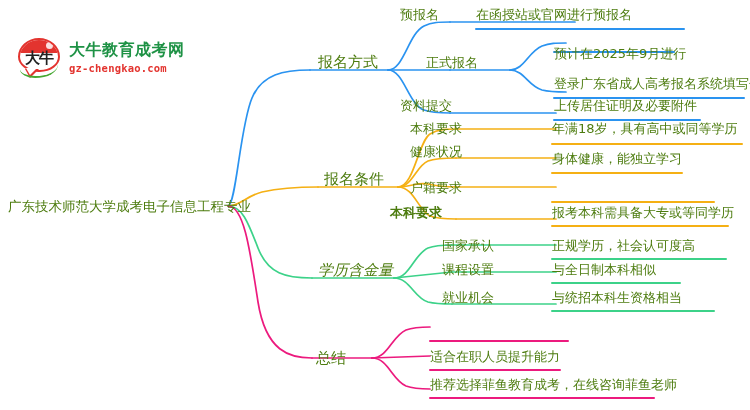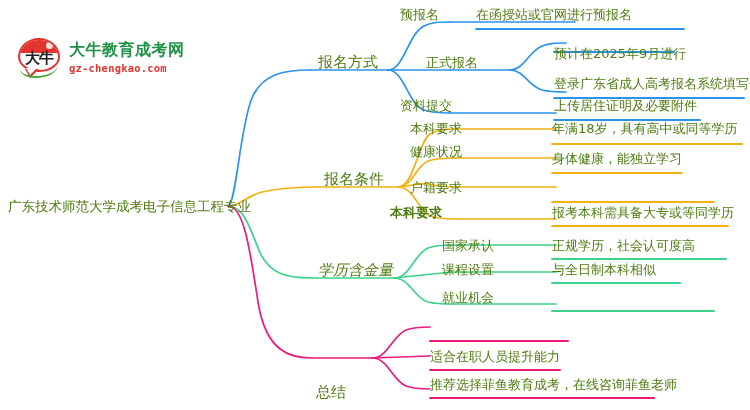--- a/index.html
+++ b/index.html
@@ -164,19 +164,20 @@
 
   <div class="node lvl1" style="left:318px;top:263px;font-style:italic;">学历含金量</div>
 
   <div class="node lvl2" style="left:442px;top:238px;">国家承认</div>
   <div class="node lvl3" style="left:552px;top:238px;">正规学历，社会认可度高</div>
 
   <div class="node lvl2" style="left:442px;top:262px;">课程设置</div>
   <div class="node lvl3" style="left:552px;top:262px;">与全日制本科相似</div>
 
   <div class="node lvl2" style="left:442px;top:290px;">就业机会</div>
+  <div class="node lvl3" style="left:552px;top:290px;">与统招本科生资格相当</div>
 
-  <div class="node lvl1" style="left:316px;top:351px;margin-top:34px;">总结</div>
+  <div class="node lvl1" style="left:316px;top:351px;">总结</div>
 
   <div class="node lvl2" style="left:430px;top:377px;">推荐选择菲鱼教育成考，在线咨询菲鱼老师</div>
   <div class="node lvl2" style="left:430px;top:349px;">适合在职人员提升能力</div>
 
 </div>
 
 </body></html>

